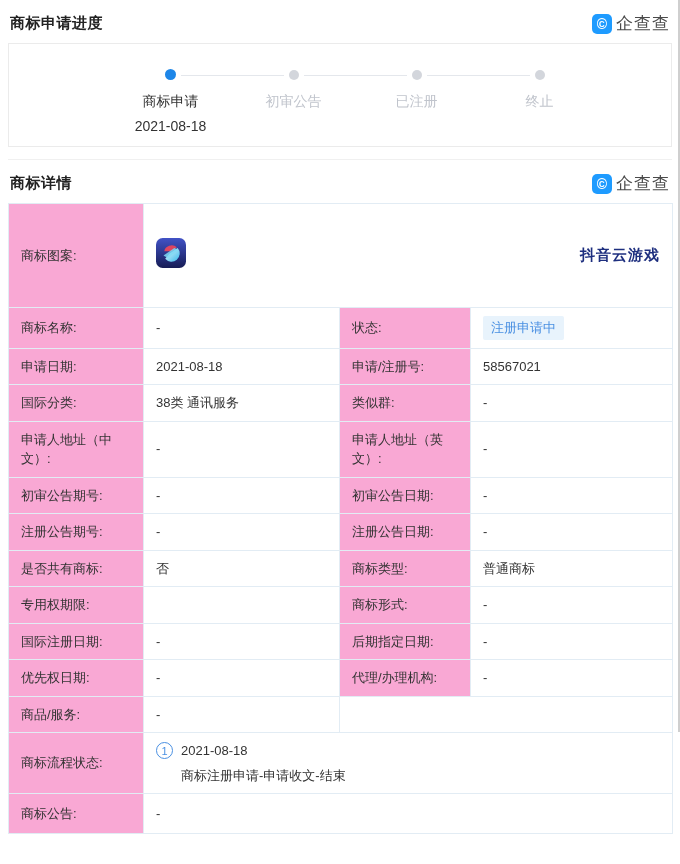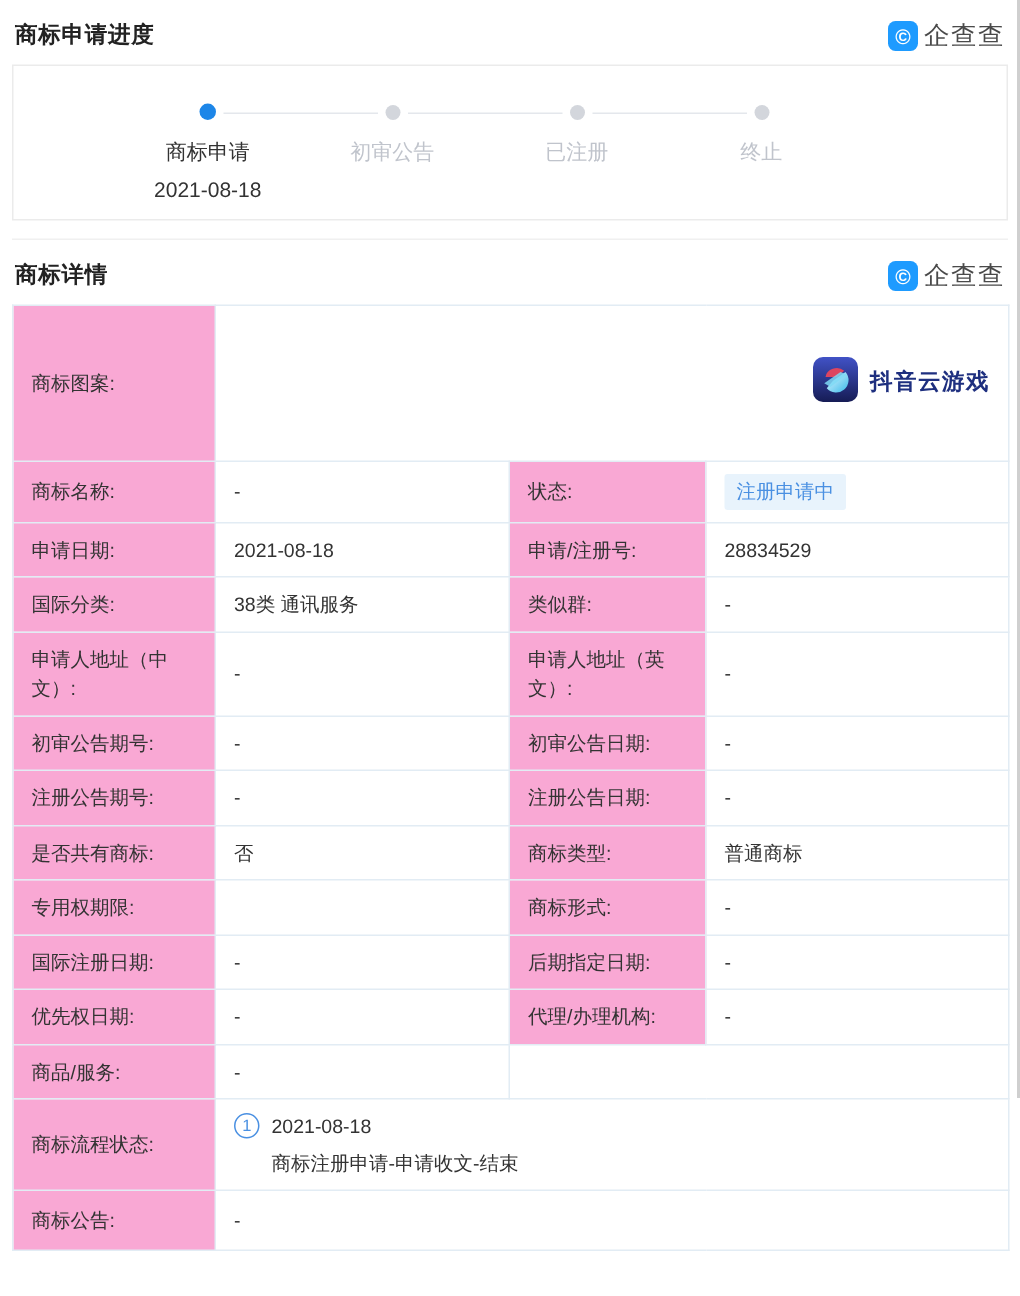--- a/index.html
+++ b/index.html
@@ -9,39 +9,39 @@
   .page-edge { position:absolute; right:0; top:0; bottom:0; width:2px; background:#cfcfcf; }
 
   .section-header { display:flex; justify-content:space-between; align-items:center; padding:12px 2px 8px 2px; }
   .section-title { font-size:15px; font-weight:bold; color:#222; letter-spacing:0.5px; }
   .brand { display:flex; align-items:center; gap:4px; }
   .brand-icon { display:inline-flex; align-items:center; justify-content:center;
     width:20px; height:20px; border-radius:5px; background:#1e9bff; color:#fff;
     font-size:14px; font-weight:bold; }
   .brand-text { font-size:17px; color:#4a4a4a; letter-spacing:1px; }
 
-  .card { border:1px solid #ebebeb; border-radius:0; height:104px; padding:26px 0 0 68px; }
+  .card { border:1px solid #ebebeb; border-radius:0; height:104px; padding:26px 0 0 100px; }
   .stepper { display:flex; }
   .step { width:123px; position:relative; text-align:center; }
   .step .dot { width:10px; height:10px; border-radius:50%; background:#d3d6dc; margin:0 auto; position:relative; z-index:2; }
   .step.active .dot { background:#1d86e8; width:11px; height:11px; margin-top:-1px; }
   .step:not(:last-child)::after { content:""; position:absolute; top:5px;
     left:calc(50% + 10px); width:calc(100% - 20px); height:1px; background:#e4e7ec; }
   .step-label { margin-top:13px; font-size:14px; color:#c0c4cc; }
   .step.active .step-label { color:#333; }
   .step-date { margin-top:7px; font-size:14px; color:#333; min-height:16px; }
 
   .divider { height:1px; background:#f0f0f0; margin-top:12px; }
 
   table.detail { border-collapse:collapse; table-layout:fixed; width:664px; font-size:13px; }
   table.detail td { border:1px solid #e2ecf4; padding:8px 12px; vertical-align:middle; line-height:1.5; word-break:break-all; }
   td.label { background:#f9a8d4; color:#333; }
   td.value { background:#fff; }
   tr.image-row td { height:104px; }
-  .tm-logo-wrap { display:flex; align-items:center; justify-content:flex-end; gap:8px; }
+  .tm-logo-wrap { display:flex; align-items:center; justify-content:space-between; gap:8px; }
   .tm-logo-text { font-size:15px; font-weight:bold; color:#1e2f7f; letter-spacing:1px; }
   .badge { display:inline-block; background:#e8f3fc; color:#4a90e2; padding:2px 8px; border-radius:2px; }
   .link { color:#4a90e2; cursor:pointer; }
   .flow-line1 { display:flex; align-items:center; gap:8px; }
   .step-circle { display:inline-flex; align-items:center; justify-content:center;
     width:17px; height:17px; border:1px solid #4a90e2; border-radius:50%;
     color:#4a90e2; font-size:11px; flex:0 0 auto; }
   .flow-line2 { margin:5px 0 0 25px; }
   tr.announce-row td { height:40px; }
 </style>
@@ -133,21 +133,21 @@
         <tr>
     <td class="label"><span>商标名称:</span></td>
     <td class="value"><span class="v1">-</span></td>
     <td class="label"><span>状态:</span></td>
     <td class="value"><span class="v2 badge">注册申请中</span></td>
   </tr>
           <tr>
     <td class="label"><span>申请日期:</span></td>
     <td class="value"><span class="v1">2021-08-18</span></td>
     <td class="label"><span>申请/注册号:</span></td>
-    <td class="value"><span class="v2">28834529</span></td>
+    <td class="value"><span class="v2">58567021</span></td>
   </tr>
           <tr>
     <td class="label"><span>国际分类:</span></td>
     <td class="value"><span class="v1">38类 通讯服务</span></td>
     <td class="label"><span>类似群:</span></td>
     <td class="value"><span class="v2">-</span></td>
   </tr>
           <tr>
     <td class="label"><span>申请人地址（中文）:</span></td>
     <td class="value"><span class="v1">-</span></td>

